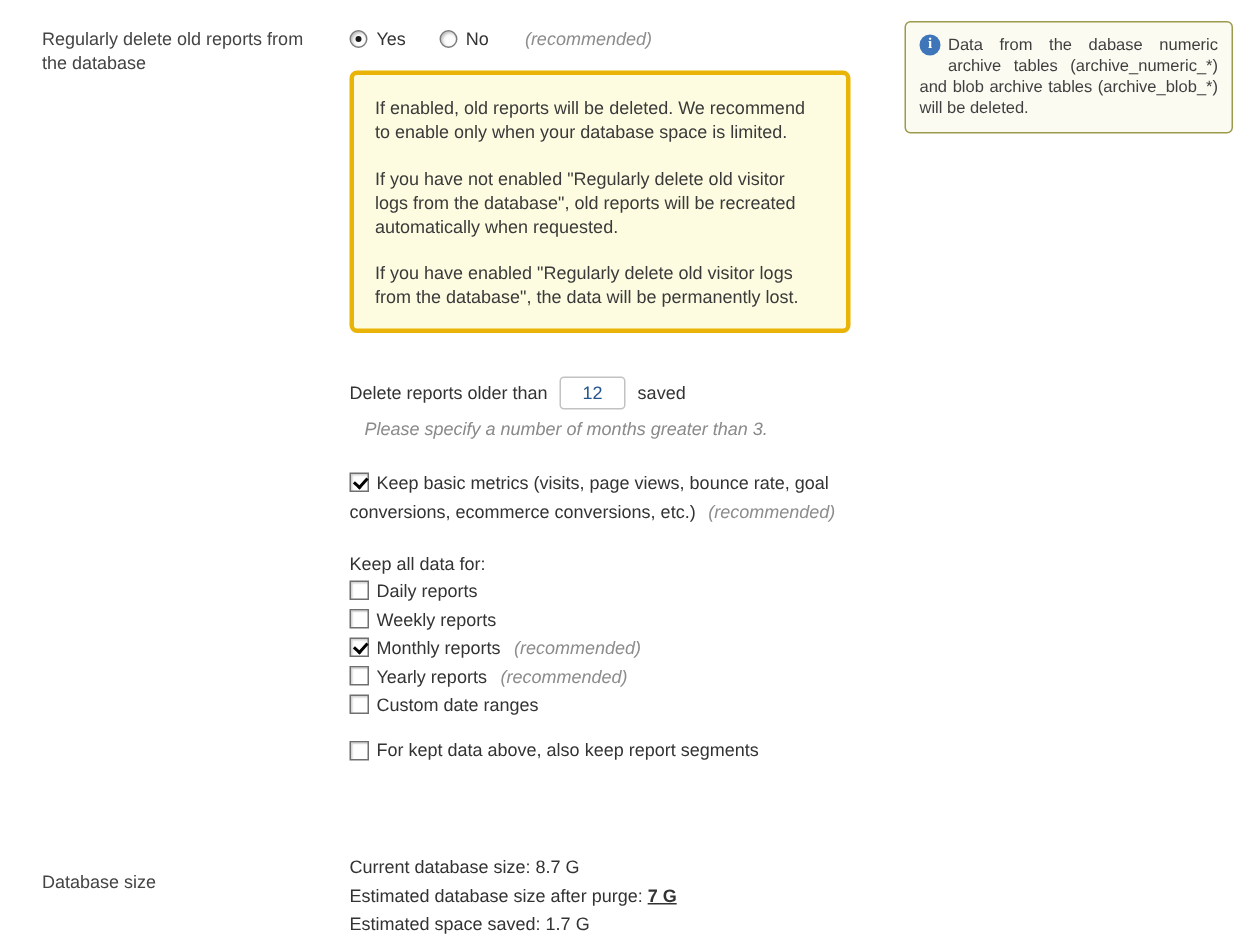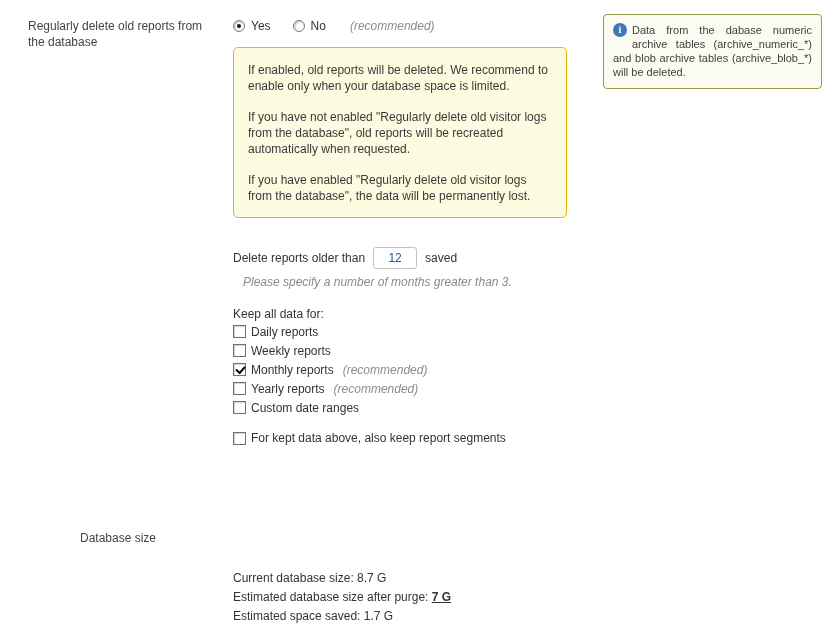--- a/index.html
+++ b/index.html
@@ -5,42 +5,42 @@
   * { margin:0; padding:0; box-sizing:border-box; }
   html,body { background:#ffffff; }
   body {
     font-family:"Liberation Sans","DejaVu Sans",sans-serif;
     font-size:12px; color:#3a3a3a;
   }
   .page { position:relative; width:833px; height:633px; background:#fff; overflow:hidden; }
 
   .field-label { position:absolute; left:28px; color:#444; line-height:16px; }
   .label-delete { top:18px; width:180px; }
-  .label-dbsize { top:530px; width:180px;text-align:center; }
+  .label-dbsize { top:580px; width:180px; }
 
   .main-col { position:absolute; left:233px; top:16px; width:352px; }
 
   
   .radio-row { display:flex; align-items:center; height:20px; }
   .radio {
     display:inline-block; width:12px; height:12px; border:1px solid #7b7b7b;
     border-radius:50%; background:#fdfdfd; position:relative; margin-right:6px;
     box-shadow: inset 1px 1px 2px rgba(0,0,0,0.25);
   }
   .radio.checked::after {
     content:""; position:absolute; left:3px; top:3px; width:4px; height:4px;
     border-radius:50%; background:#1a1a1a;
   }
   .radio-label { margin-right:22px; color:#333; }
   .rec { font-style:italic; color:#8c8c8c; }
   .radio-row .rec { margin-left:2px; }
 
   
   .help-box {
-    margin-top:11px; width:334px; background:#fdfce1; border:1px solid #eab308;
+    margin-top:11px; width:334px; background:#fdfce1; border:3px solid #eab308;
     border-radius:5px; padding:14px 18px 13px 14px; color:#3a3a3a;
   }
   .help-box p { line-height:16px; margin-bottom:15px; }
   .help-box p:last-child { margin-bottom:0; }
 
   
   .older-row { margin-top:29px; display:flex; align-items:center; }
   .older-row .txt { color:#333; }
   .months-input {
     width:44px; height:22px; margin:0 8px; border:1px solid #c2c2c2; border-radius:3px;
@@ -108,20 +108,24 @@
       <p>If you have enabled "Regularly delete old visitor logs from the database", the data will be permanently lost.</p>
     </div>
 
     <div class="older-row">
       <span class="txt">Delete reports older than</span>
       <input class="months-input" type="text" value="12" style="">
       <span class="txt">saved</span>
     </div>
     <div class="hint">Please specify a number of months greater than 3.</div>
 
+    <div class="basic-metrics">
+      <span class="checkbox checked"></span><span>Keep basic metrics (visits, page views, bounce rate, goal conversions, ecommerce conversions, etc.)</span>
+      <span class="rec">(recommended)</span>
+    </div>
 
     <div class="keep-all-label">Keep all data for:</div>
 
     <div class="option-row">
       <span class="checkbox"></span>
       <span>Daily reports</span>
       <span class="rec"></span>
     </div>
     <div class="option-row">
       <span class="checkbox"></span>

